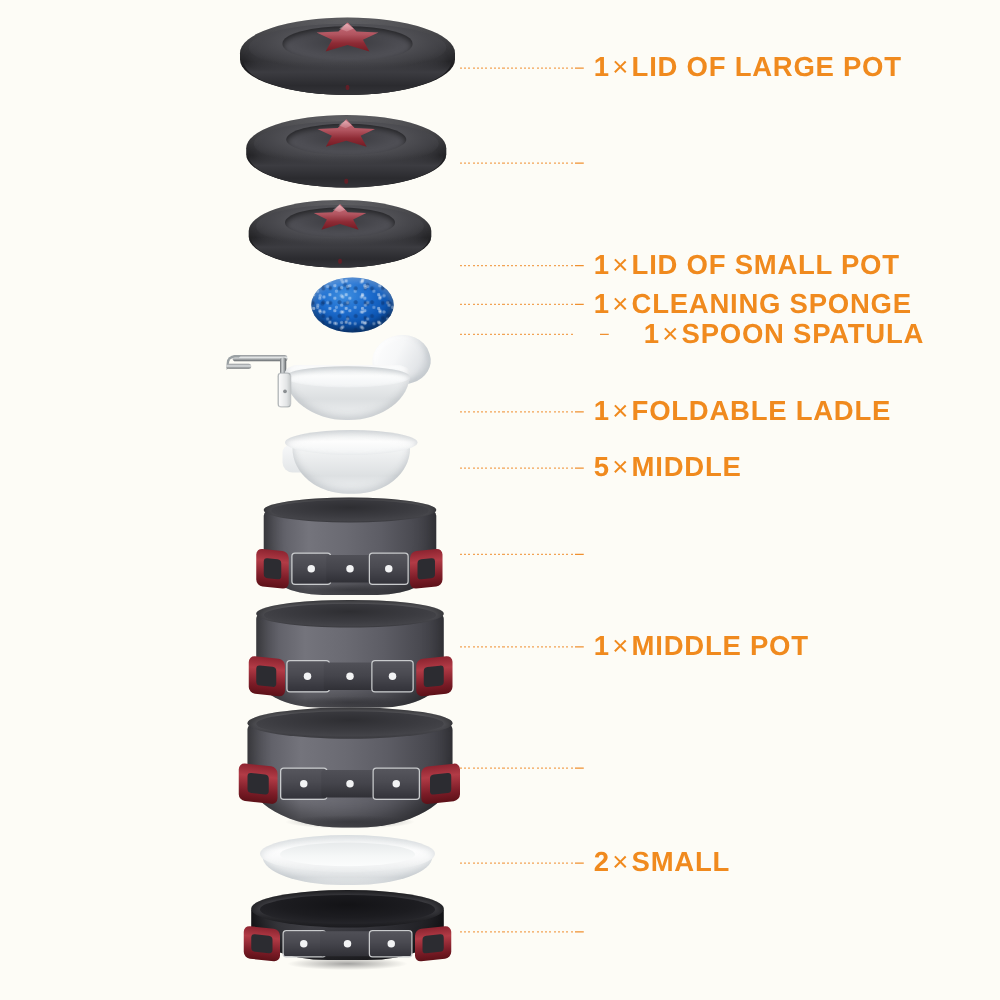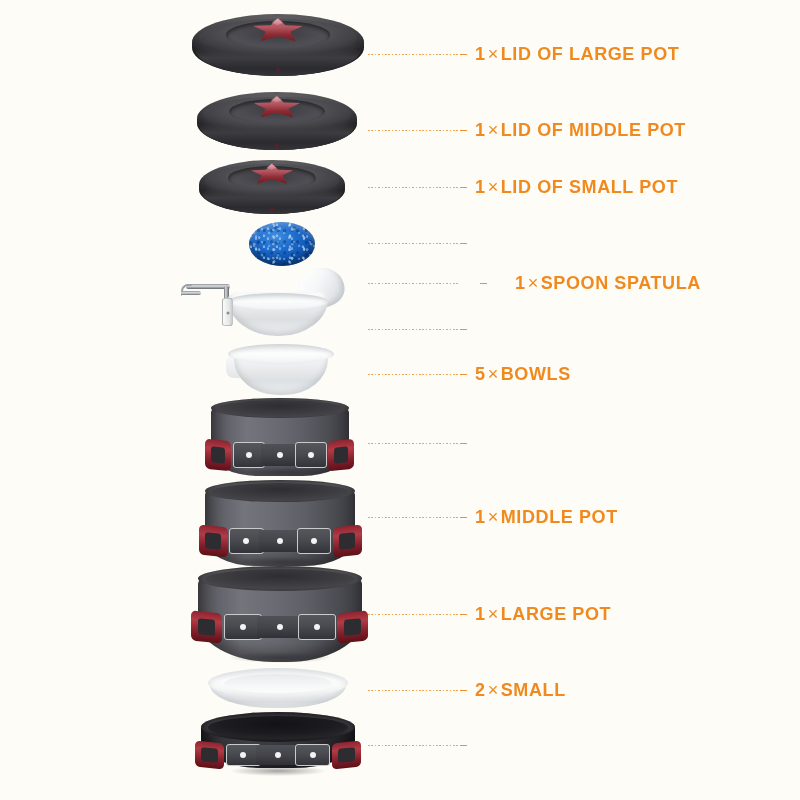--- a/index.html
+++ b/index.html
@@ -42,21 +42,21 @@
   }
   .leader-tip {
     width: 7px;
     height: 1px;
     flex: none;
     background: #F09030;
   }
   .label {
     margin-left: 8px;
     color: #F08A1E;
-    font-size: 18px;
+    font-size: 22px;
     font-weight: bold;
     letter-spacing: 0.6px;
     font-family: "Liberation Sans", sans-serif;
   }
   .label .qty { }
   .label .times {
     font-weight: normal;
     padding: 0 2px;
   }
 
@@ -658,58 +658,58 @@
 
   <div id="callouts">
       <div class="callout" style="top: 43px;">
         <div class="leader"></div>
         <div class="leader-tip"></div>
         <div class="label"><span class="qty">1</span><span class="times">×</span><span class="name">LID OF LARGE POT</span></div>
       </div>
       <div class="callout" style="top: 119px;">
         <div class="leader"></div>
         <div class="leader-tip"></div>
-        <div class="label"><span class="qty">1</span><span class="times">×</span><span class="name">LID OF MIDDLE POT</span></div>
-      </div>
-      <div class="callout" style="top: 176px;">
+      </div>
+      <div class="callout" style="top: 201px;">
         <div class="leader"></div>
         <div class="leader-tip"></div>
         <div class="label"><span class="qty">1</span><span class="times">×</span><span class="name">LID OF SMALL POT</span></div>
       </div>
       <div class="callout" style="top: 232px;">
         <div class="leader"></div>
         <div class="leader-tip"></div>
-      </div>
-      <div class="callout" style="top: 272px; gap: 20px;">
+        <div class="label"><span class="qty">1</span><span class="times">×</span><span class="name">CLEANING SPONGE</span></div>
+      </div>
+      <div class="callout" style="top: 256px; gap: 20px;">
         <div class="leader"></div>
         <div class="leader-tip"></div>
         <div class="label"><span class="qty">1</span><span class="times">×</span><span class="name">SPOON SPATULA</span></div>
       </div>
       <div class="callout" style="top: 318px;">
         <div class="leader"></div>
         <div class="leader-tip"></div>
+        <div class="label"><span class="qty">1</span><span class="times">×</span><span class="name">FOLDABLE LADLE</span></div>
       </div>
       <div class="callout" style="top: 363px;">
         <div class="leader"></div>
         <div class="leader-tip"></div>
-        <div class="label"><span class="qty">5</span><span class="times">×</span><span class="name">BOWLS</span></div>
+        <div class="label"><span class="qty">5</span><span class="times">×</span><span class="name">MIDDLE</span></div>
       </div>
       <div class="callout" style="top: 432px;">
         <div class="leader"></div>
         <div class="leader-tip"></div>
       </div>
       <div class="callout" style="top: 506px;">
         <div class="leader"></div>
         <div class="leader-tip"></div>
         <div class="label"><span class="qty">1</span><span class="times">×</span><span class="name">MIDDLE POT</span></div>
       </div>
       <div class="callout" style="top: 603px;">
         <div class="leader"></div>
         <div class="leader-tip"></div>
-        <div class="label"><span class="qty">1</span><span class="times">×</span><span class="name">LARGE POT</span></div>
       </div>
       <div class="callout" style="top: 679px;">
         <div class="leader"></div>
         <div class="leader-tip"></div>
         <div class="label"><span class="qty">2</span><span class="times">×</span><span class="name">SMALL</span></div>
       </div>
       <div class="callout" style="top: 734px;">
         <div class="leader"></div>
         <div class="leader-tip"></div>
       </div>

